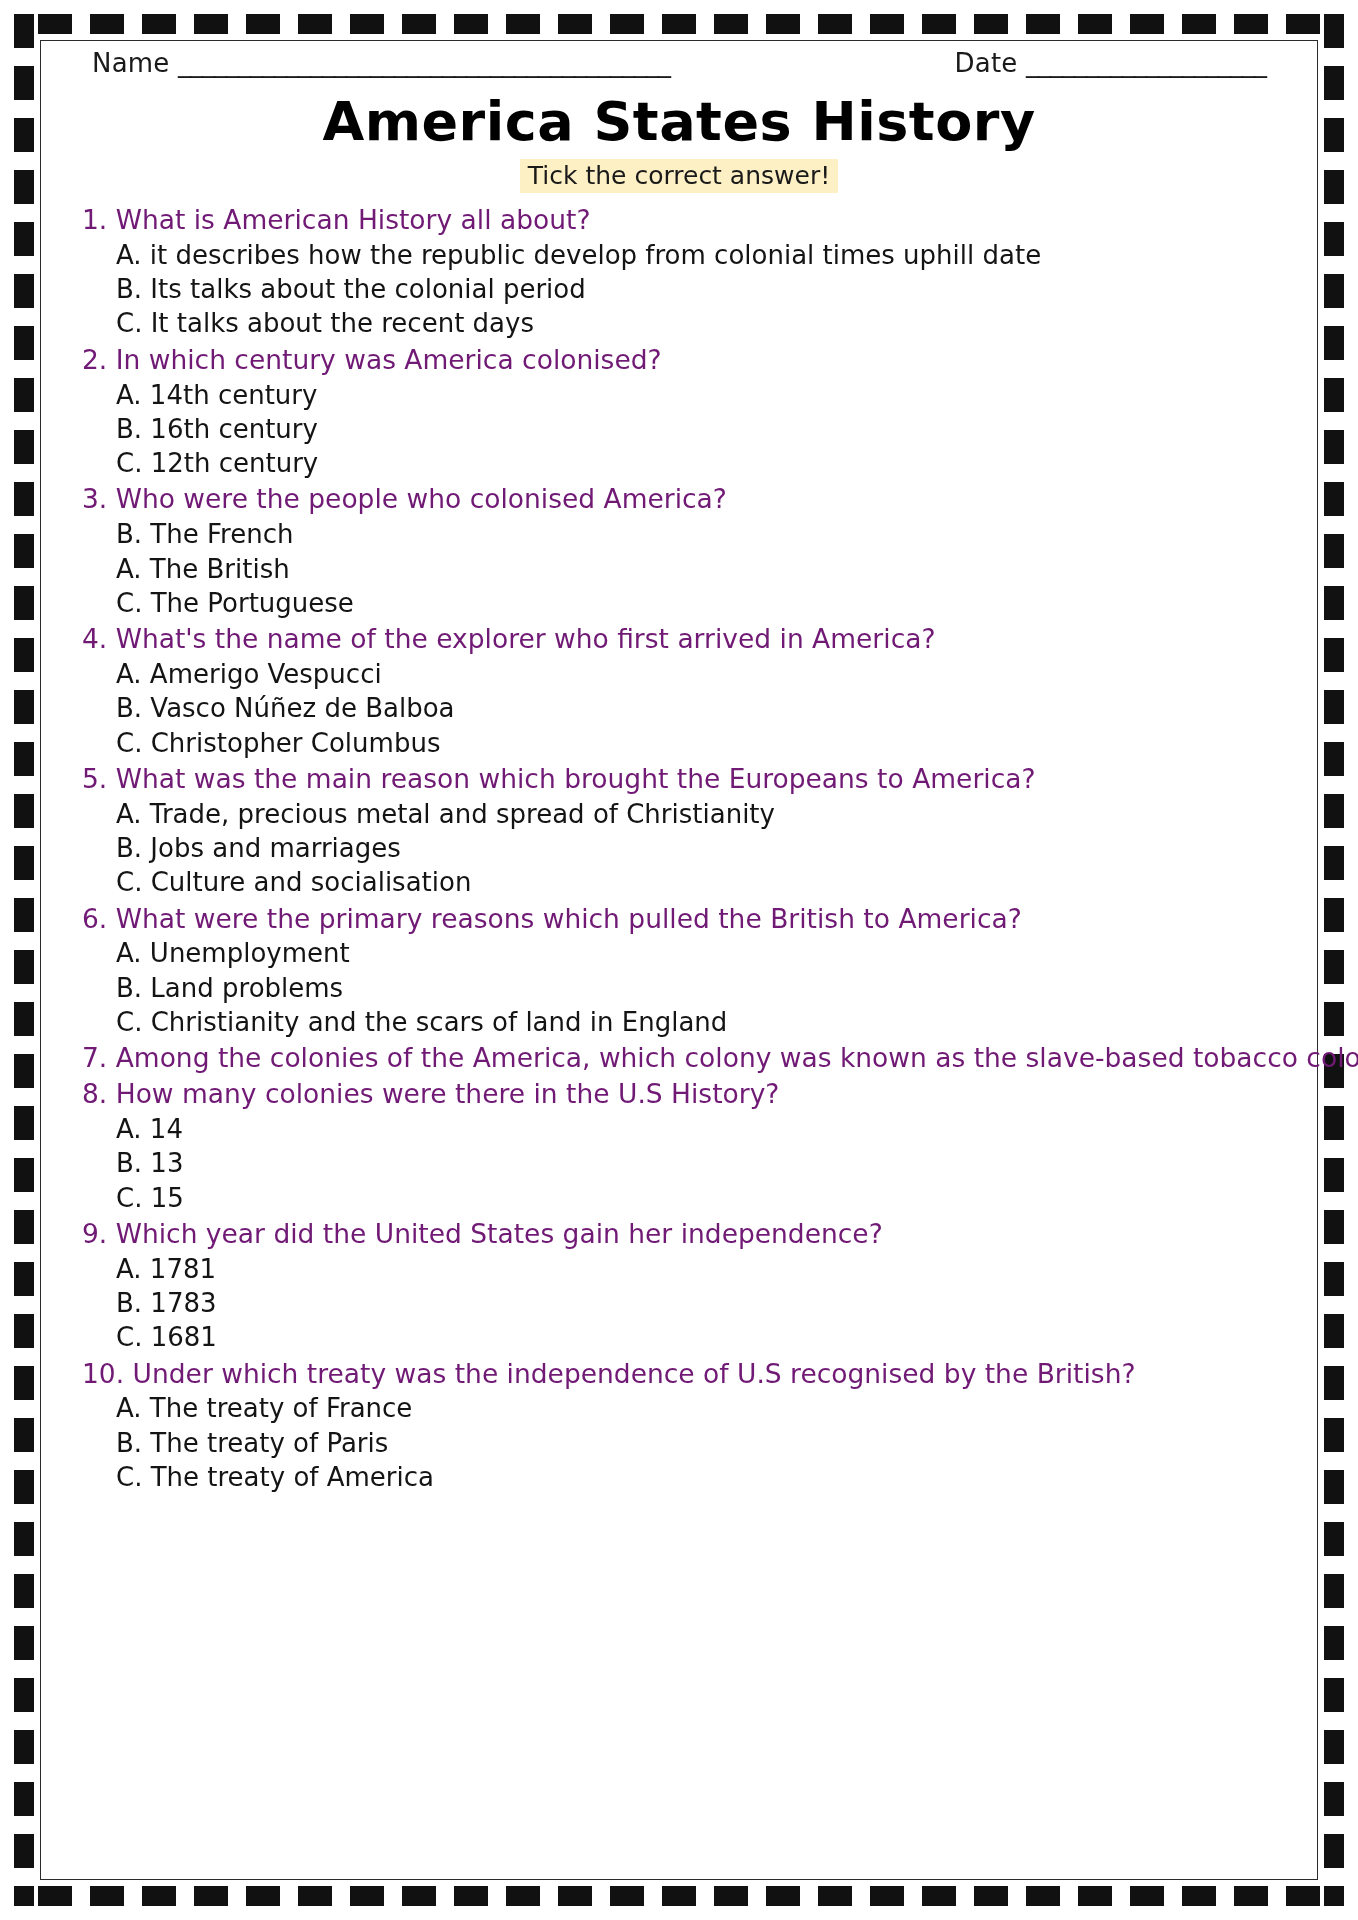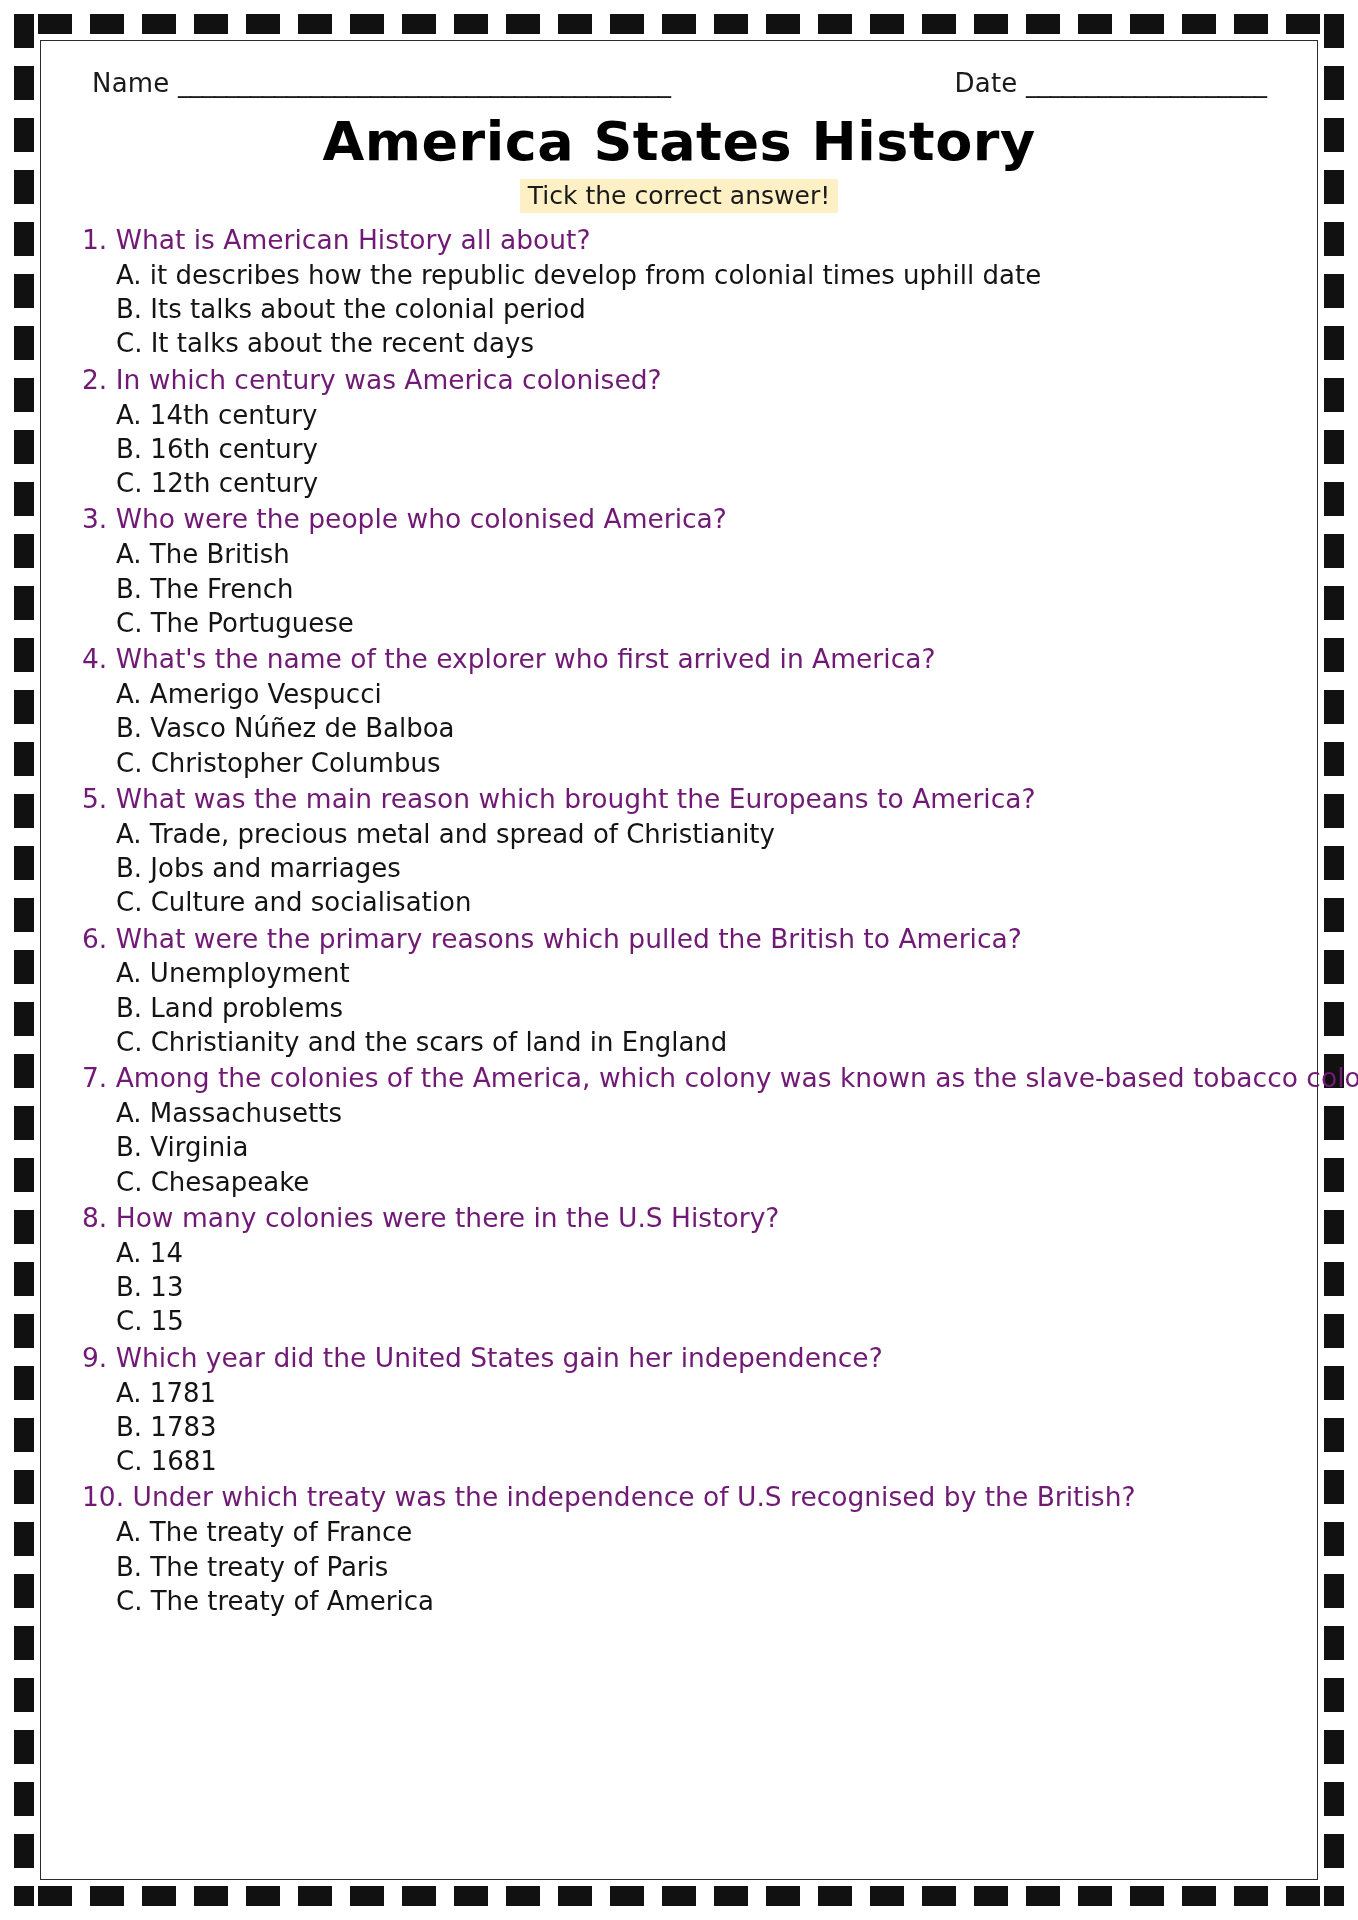--- a/index.html
+++ b/index.html
@@ -65,21 +65,21 @@
     content: "";
     position: absolute;
     left: -18px; top: -18px; right: -18px; bottom: -18px;
     border: 0;
   }
 
   
   .content {
     position: absolute;
     left: 56px;
-    top: 60px;
+    top: 40px;
     width: 1246px;
     height: 1816px;
     box-sizing: border-box;
     padding: 0 26px;
   }
 
   .meta-row {
     display: flex;
     justify-content: space-between;
     align-items: baseline;
@@ -188,22 +188,22 @@
         <ul class="options">
           <li class="option">A. 14th century</li>
           <li class="option">B. 16th century</li>
           <li class="option">C. 12th century</li>
         </ul>
       </li>
 
       <li class="question">
         <div class="q-text">3. Who were the people who colonised America?</div>
         <ul class="options">
+          <li class="option">B. The French</li>
           <li class="option">A. The British</li>
-          <li class="option">B. The French</li>
           <li class="option">C. The Portuguese</li>
         </ul>
       </li>
 
       <li class="question">
         <div class="q-text">4. What's the name of the explorer who first arrived in America?</div>
         <ul class="options">
           <li class="option">A. Amerigo Vespucci</li>
           <li class="option">B. Vasco Núñez de Balboa</li>
           <li class="option">C. Christopher Columbus</li>
@@ -223,25 +223,20 @@
         <div class="q-text">6. What were the primary reasons which pulled the British to America?</div>
         <ul class="options">
           <li class="option">A. Unemployment</li>
           <li class="option">B. Land problems</li>
           <li class="option">C. Christianity and the scars of land in England</li>
         </ul>
       </li>
 
       <li class="question">
         <div class="q-text">7. Among the colonies of the America, which colony was known as the slave-based tobacco colony?</div>
-        <ul class="options">
-          <li class="option">A. Massachusetts</li>
-          <li class="option">B. Virginia</li>
-          <li class="option">C. Chesapeake</li>
-        </ul>
       </li>
 
       <li class="question">
         <div class="q-text">8. How many colonies were there in the U.S History?</div>
         <ul class="options">
           <li class="option">A. 14</li>
           <li class="option">B. 13</li>
           <li class="option">C. 15</li>
         </ul>
       </li>

